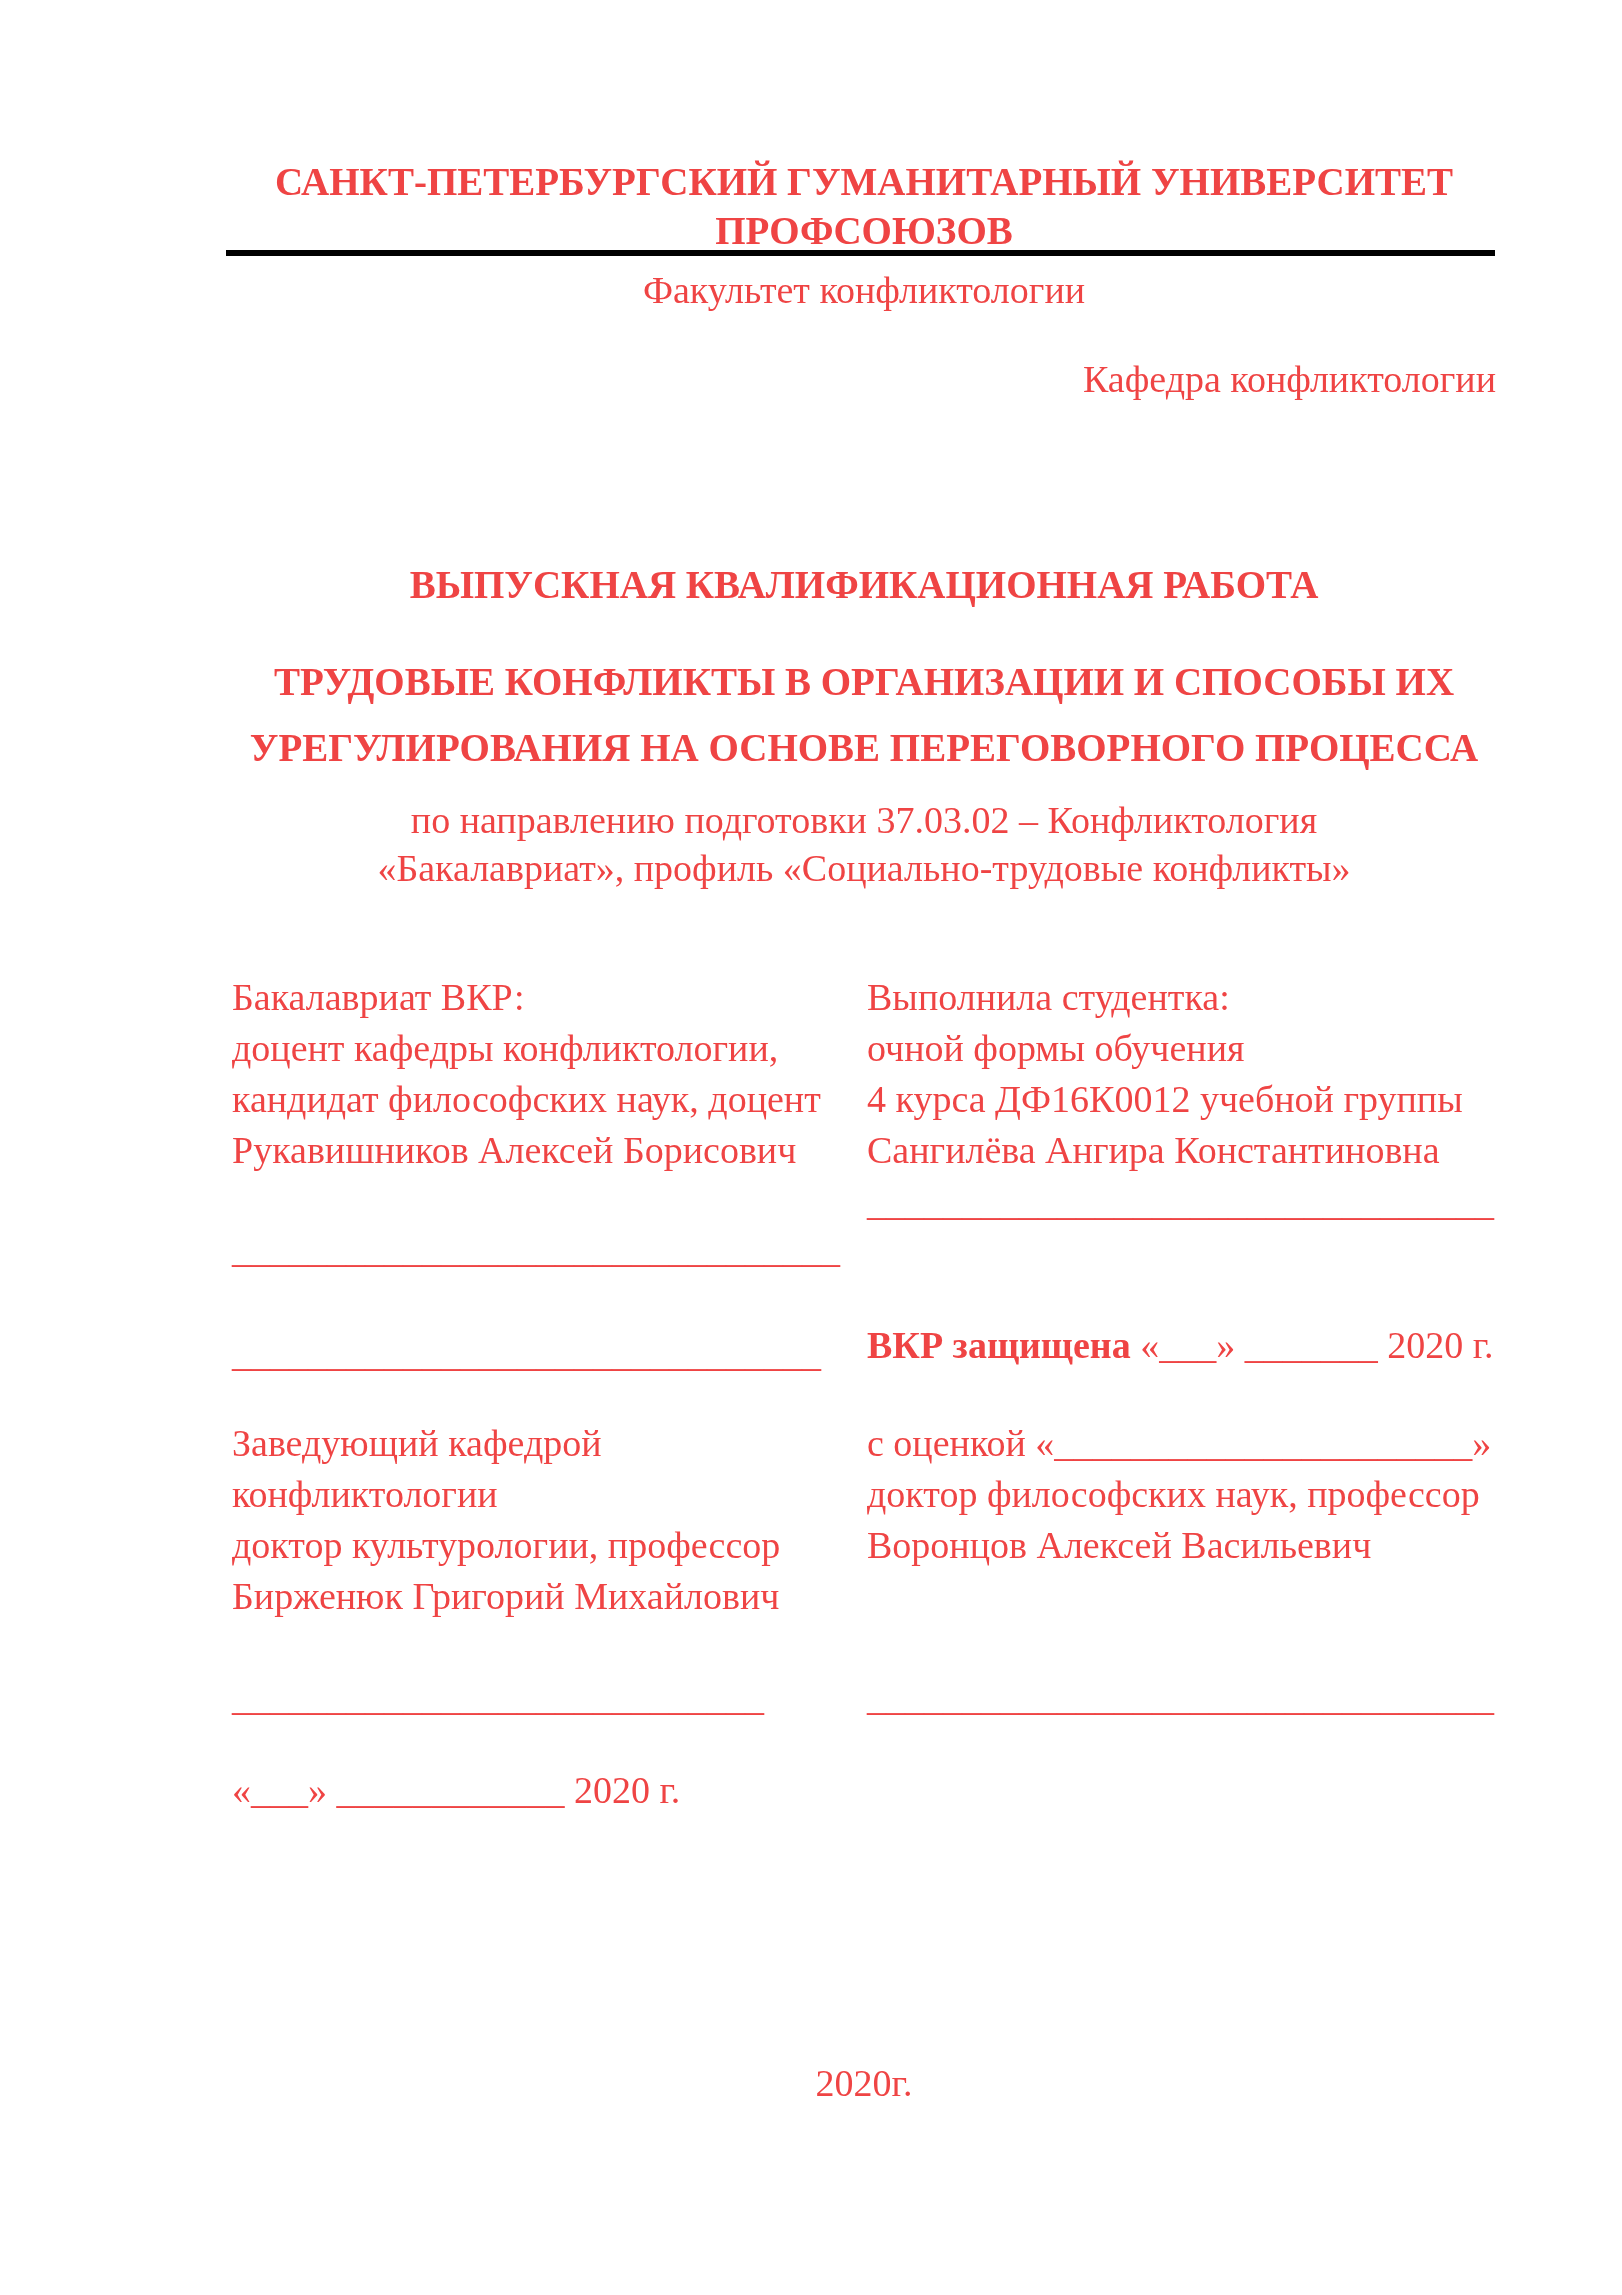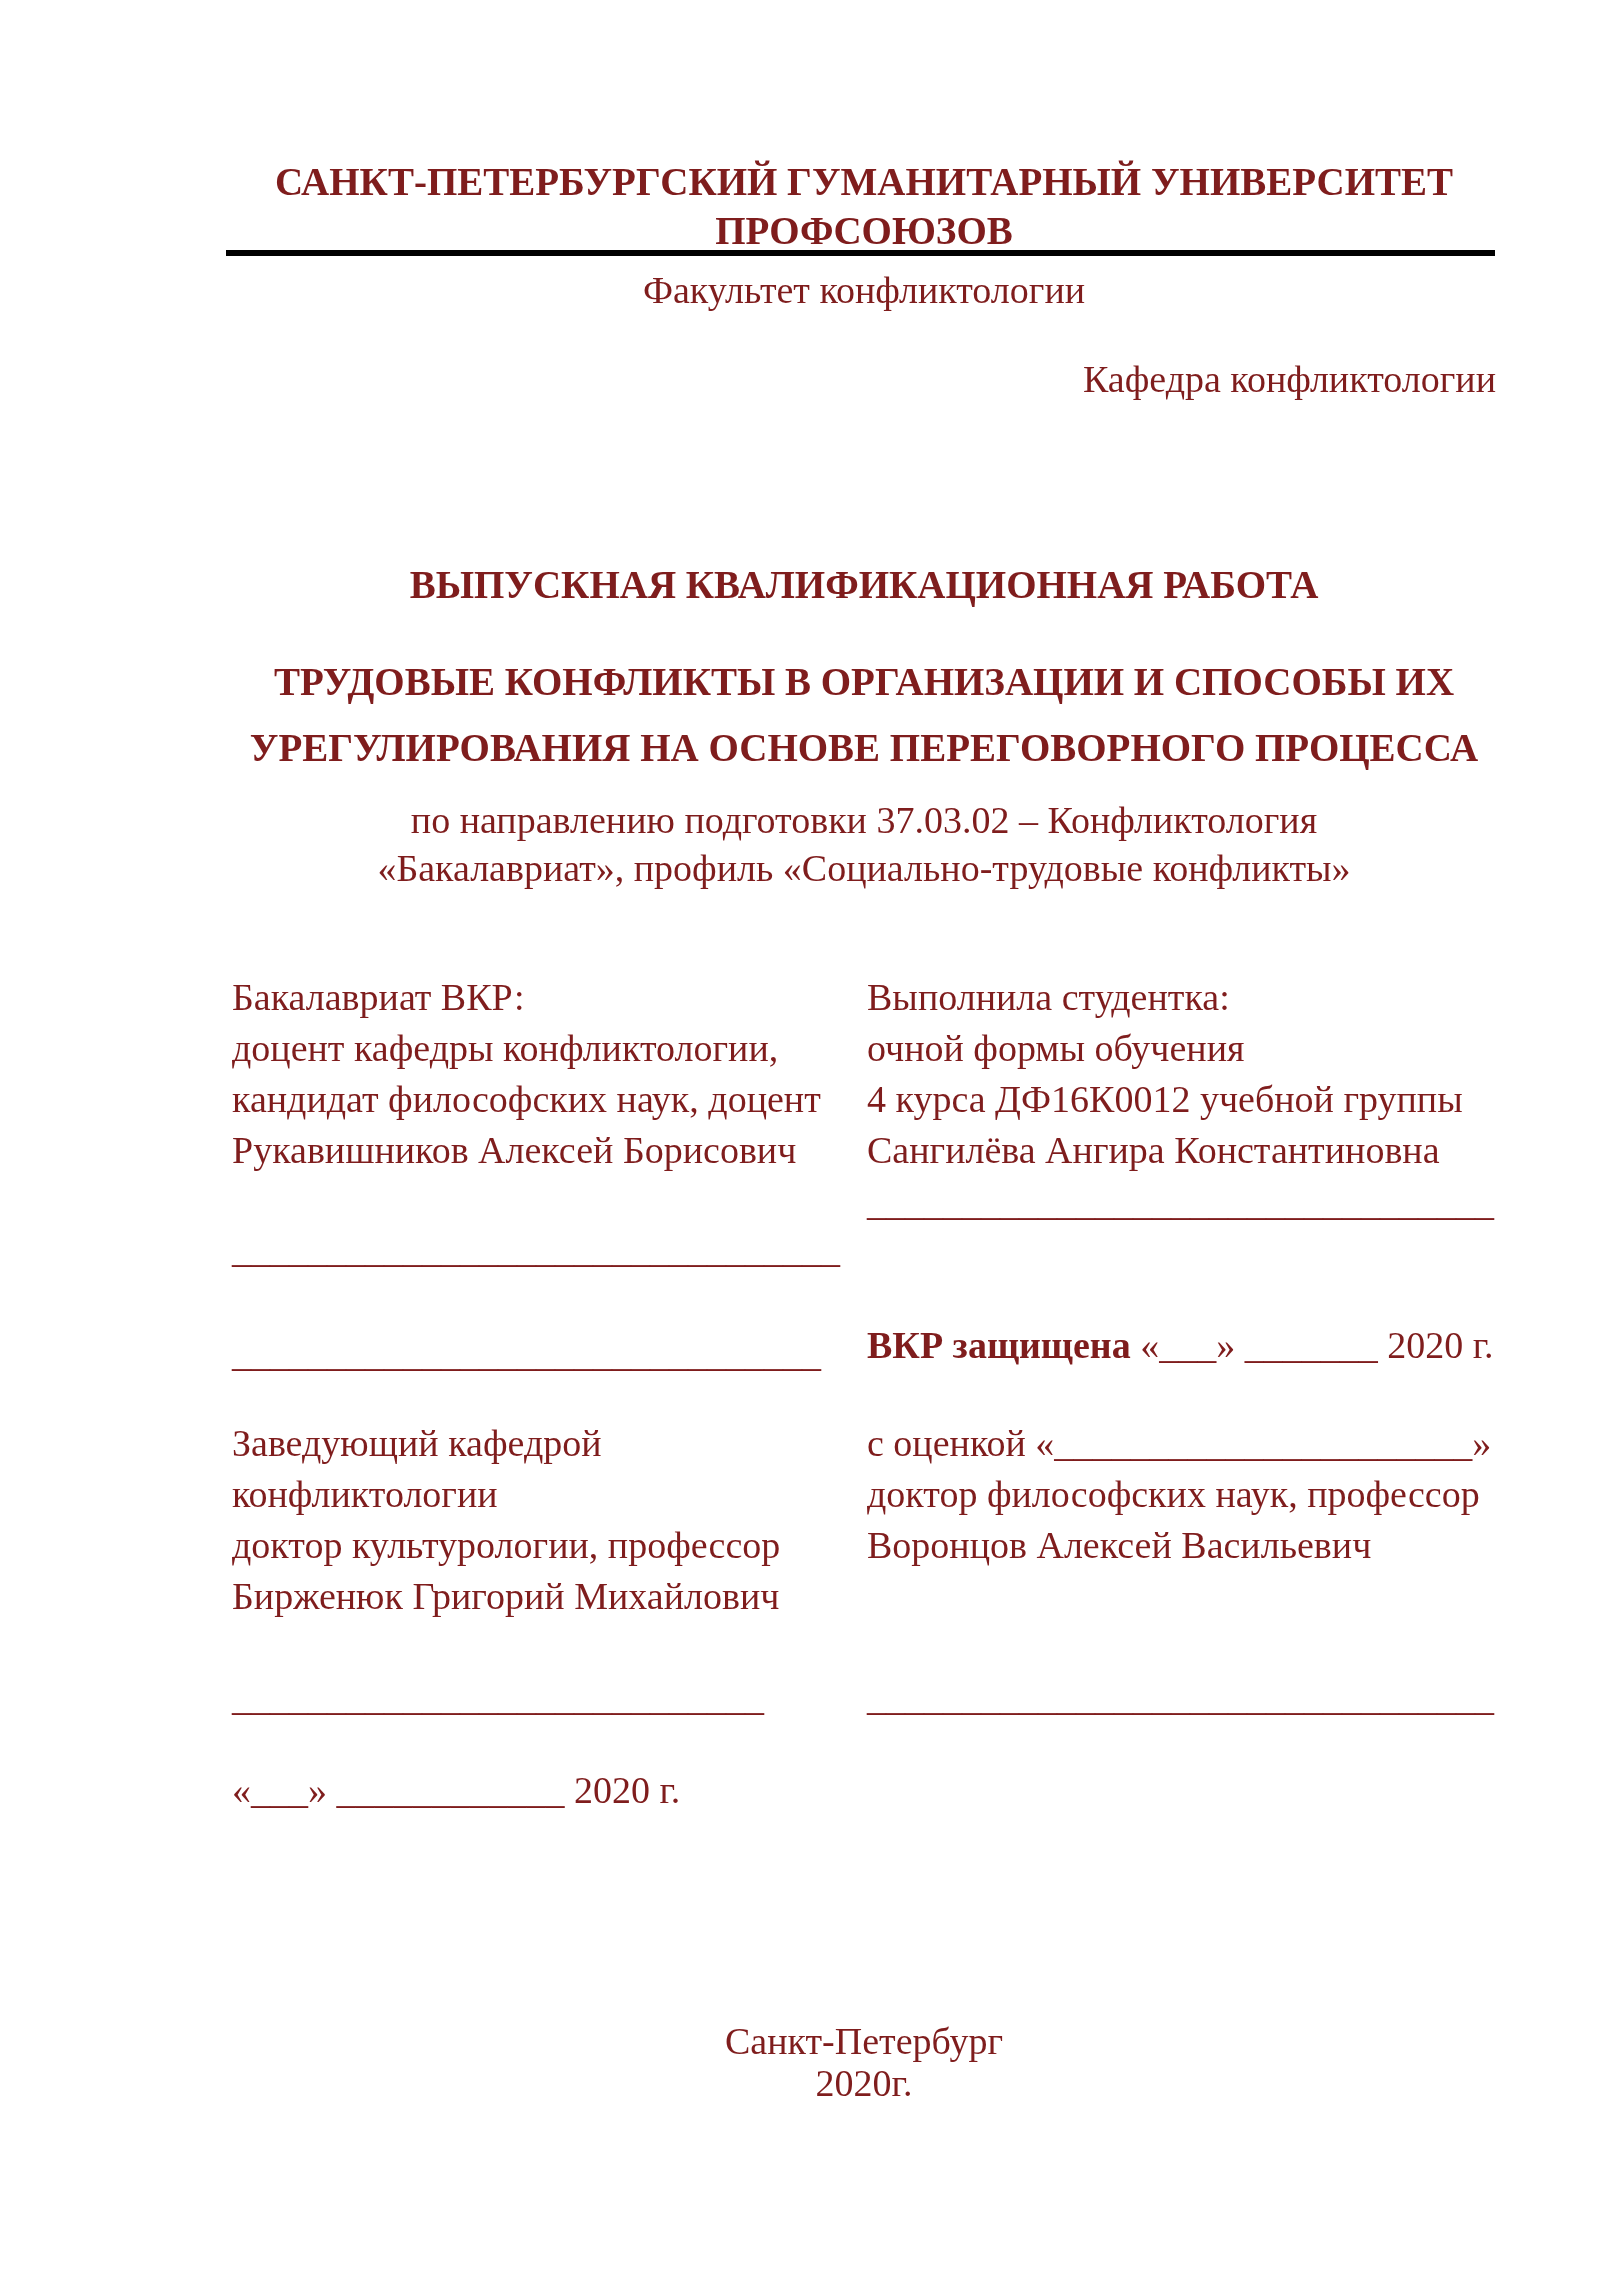--- a/index.html
+++ b/index.html
@@ -2,21 +2,21 @@
 <html lang="ru" style="font-size:12.6px"><head>
 <meta charset="utf-8">
 <style>
   html, body { margin: 0; padding: 0; background: #e8e8e8; }
   .page {
     position: relative;
     width: 1623px;
     height: 2295px;
     margin: 0 auto;
     background: #ffffff;
-    color: #7f1d1d;
+    color: #ef4444;
     font-family: "Liberation Serif", "DejaVu Serif", serif;
     font-size: 38px;
     overflow: hidden;
   }
   .blk { position: absolute; left: 232px; width: 1264px; }
   .colL { position: absolute; left: 232px; width: 632px; }
   .colR { position: absolute; left: 867px; width: 632px; }
   .c { text-align: center; }
   .r { text-align: right; }
   .h { font-size: 39px; font-weight: bold; }
@@ -90,17 +90,16 @@
     <div>доктор философских наук, профессор</div>
     <div>Воронцов Алексей Васильевич</div>
   </div>
 
   <div class="colL pre nowrap" style="top:1675px">____________________________</div>
 
   <div class="colR pre nowrap" style="top:1675px">_________________________________</div>
 
   <div class="colL pre nowrap" style="top:1768px">«___» ____________ 2020 г.</div>
 
-  <div class="blk c nowrap" style="top:2019px">Санкт-Петербург</div>
   <div class="blk c nowrap" style="top:2061px">2020г.</div>
 
 </div>
 
 
 </body></html>

